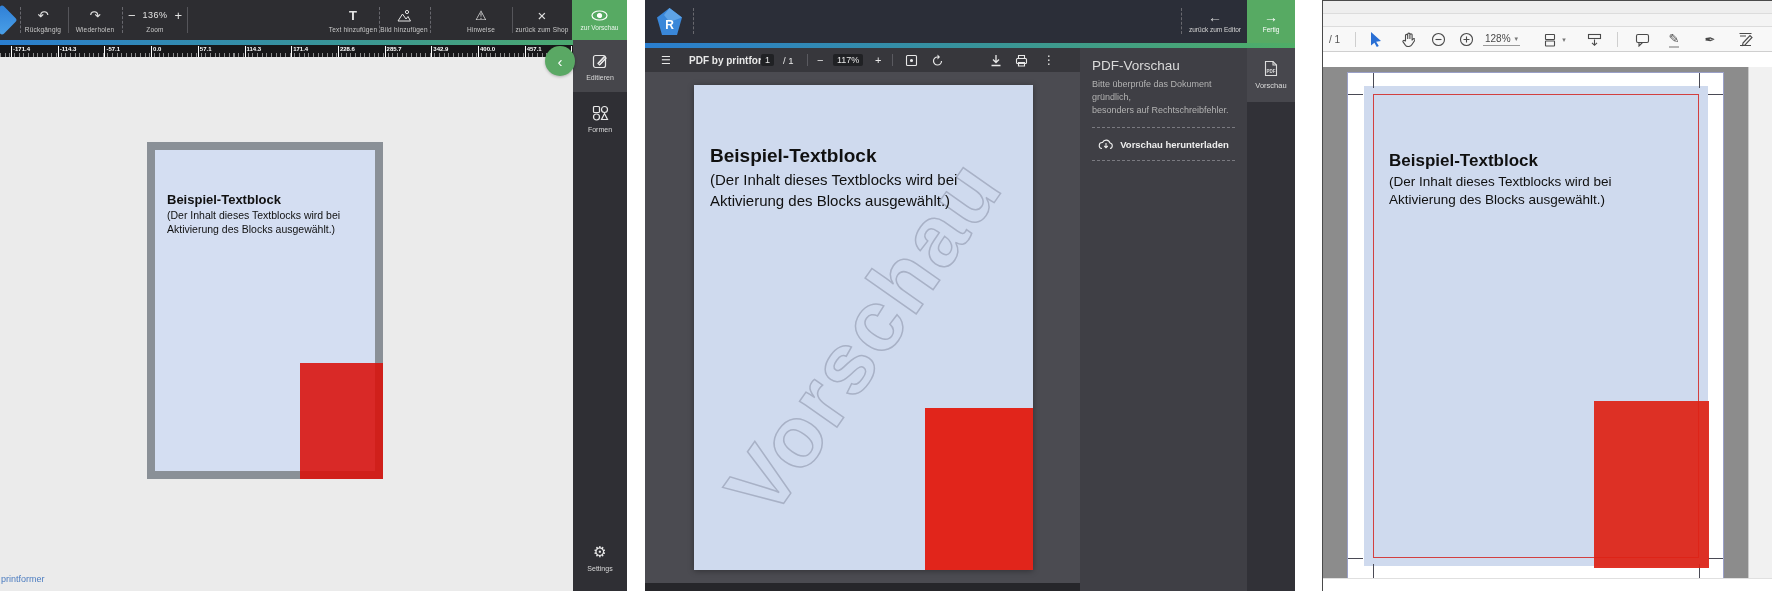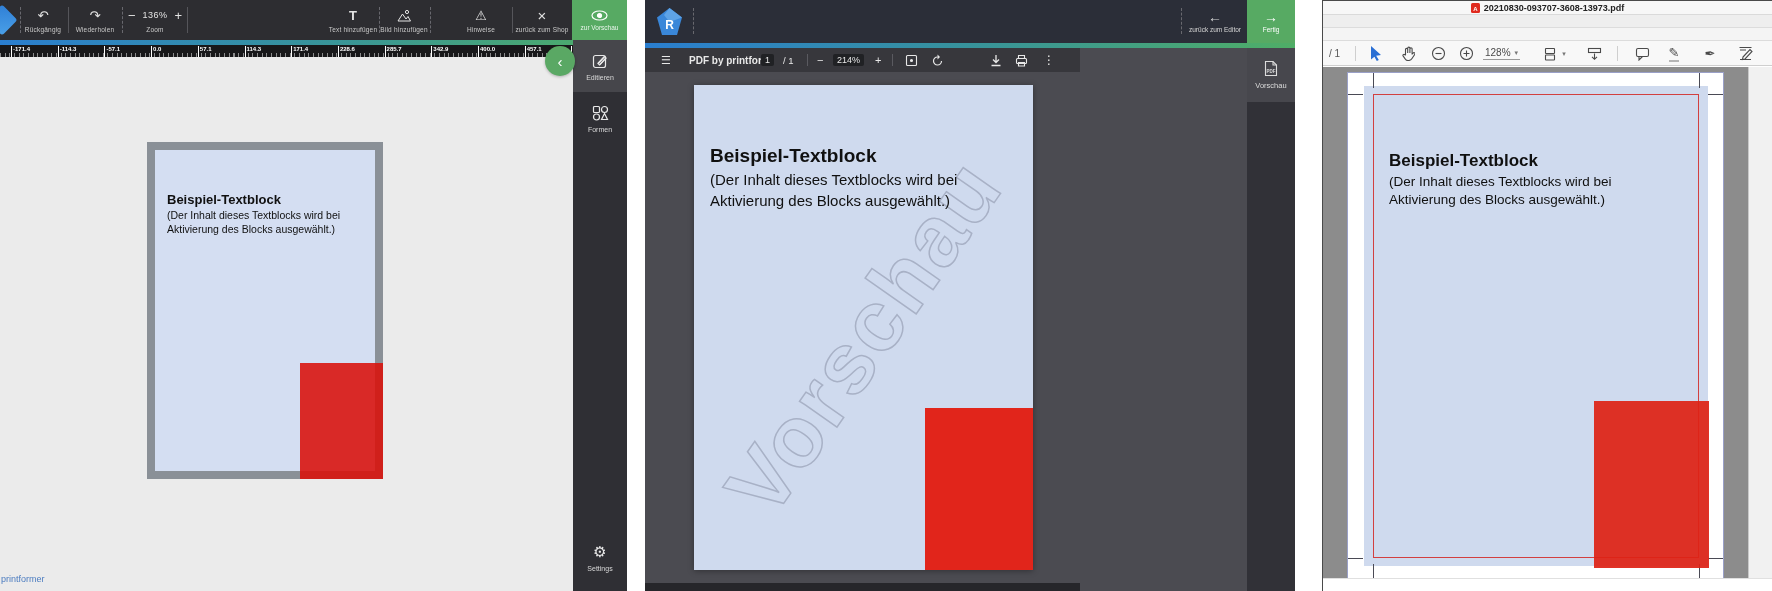--- a/index.html
+++ b/index.html
@@ -252,21 +252,21 @@
           <span class="pti txt" style="left:44px;font-size:10px;font-weight:bold">PDF by printfor...</span>
           <span class="pti" style="left:116px">
               <span class="darkbox">1</span>
             </span>
           <span class="pti txt" style="left:138px;font-size:9.5px">/ 1</span>
           <span class="pv-sep" style="left:162px"></span>
           <span class="pti" style="left:172px">
               <span>−</span>
             </span>
           <span class="pti" style="left:188px">
-              <span class="darkbox">214%</span>
+              <span class="darkbox">117%</span>
             </span>
           <span class="pti" style="left:230px">
               <span>+</span>
             </span>
           <span class="pv-sep" style="left:247px"></span>
           <span class="pti svgic" style="left:260px">
             <svg width="13" height="13" viewBox="0 0 13 13" fill="none" stroke="#e8e8e8" stroke-width="1.1">
               <rect x="1.5" y="1.5" width="10" height="10" rx="1"></rect>
                 <circle cx="6.5" cy="6.5" r="1" fill="#e8e8e8"></circle>
             </svg>
@@ -298,46 +298,55 @@
           <div class="doc-h2">Beispiel-Textblock</div>
           <div class="doc-b2">
             <div>(Der Inhalt dieses Textblocks wird bei</div>
             <div>Aktivierung des Blocks ausgewählt.)</div>
           </div>
           <div class="red2"></div>
         </div>
         <div class="pv-bottombar"></div>
       </div>
 
+      <div class="pv-panel">
+        <h3>PDF-Vorschau</h3>
+        <div class="pv-hint">
+          <div>Bitte überprüfe das Dokument gründlich,</div>
+          <div>besonders auf Rechtschreibfehler.</div>
+        </div>
+        <hr class="dash">
+        <div class="dl-row">
+          <span class="svgic">
+            <svg width="16" height="12" viewBox="0 0 16 12" fill="none" stroke="#eee" stroke-width="1.1">
+              <path d="M4 10.5 A3 3 0 0 1 4.5 4.5 A4 4 0 0 1 12 5 A2.8 2.8 0 0 1 12 10.5"></path>
+              <path d="M8 5 V9.5 M6.3 8 L8 9.8 L9.7 8"></path>
+            </svg>
+          </span>
+          <span>Vorschau herunterladen</span>
+        </div>
+        <hr class="dash">
+      </div>
 
       <div class="pv-strip">
         <div class="strip-tab">
           <span class="svgic">
             <svg width="14" height="17" viewBox="0 0 14 17" fill="none" stroke="#dcdcdc" stroke-width="1.1">
               <path d="M1.5 1.5 H9 L12.5 5 V15.5 H1.5 Z"></path>
                 <path d="M9 1.5 V5 H12.5"></path>
               <text x="7" y="13" font-size="4.5" fill="#dcdcdc" stroke="none" text-anchor="middle" font-weight="bold">PDF</text>
             </svg>
           </span>
           <span>Vorschau</span>
         </div>
       </div>
     </div>
   </div>
 
   <div class="panel" id="acrobat">
-    <div class="ac-title">
-      <span class="svgic">
-        <svg width="9" height="10" viewBox="0 0 9 10">
-            <rect width="9" height="10" rx="1.5" fill="#e02a1e"></rect>
-            <text x="4.5" y="7.5" font-size="6" fill="#fff" text-anchor="middle" font-weight="bold">A</text>
-          </svg>
-      </span>
-      <span>20210830-093707-3608-13973.pdf</span>
-    </div>
     <div class="ac-band1"></div>
     <div class="ac-band2"></div>
 
     <div class="ac-toolbar">
       <span class="aci" style="left:6px;font-size:10px;color:#555">/ 1</span>
       <span class="ac-sep" style="left:32px"></span>
       <span class="aci svgic" style="left:44px;width:18px">
         <svg width="13" height="15" viewBox="0 0 13 15">
             <path d="M1 0 L11 9 L6.2 9.8 L8.8 14 L6.8 15 L4.4 10.7 L1 13.5 Z" fill="#2a6fd4"></path>
           </svg>

